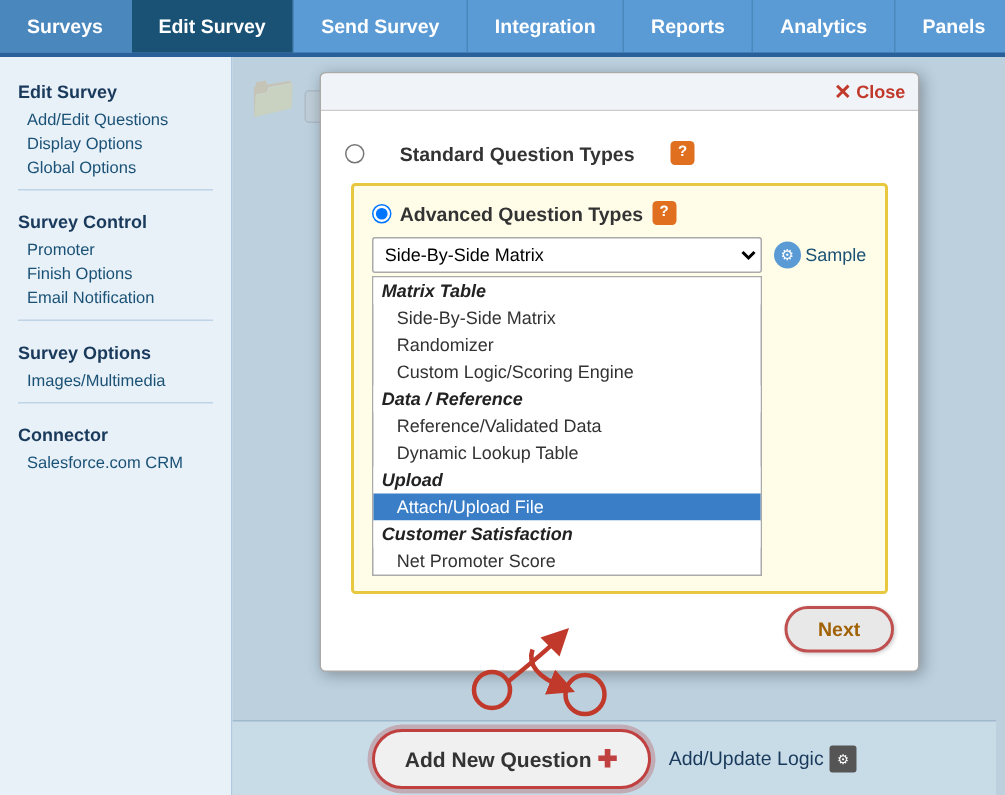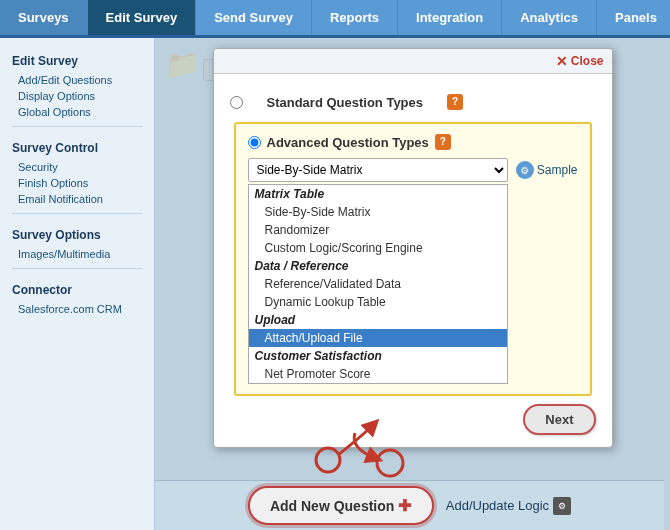--- a/index.html
+++ b/index.html
@@ -217,21 +217,21 @@
       cursor: pointer;
     }
     .dropdown-item.highlighted { background: #3a7ec8; color: white; }
     .next-btn {
       background: #e8e8e8;
       border: 2px solid #c05050;
       border-radius: 20px;
       padding: 6px 20px;
       font-size: 13px;
       font-weight: bold;
-      color: #404040;
+      color: #a16207;
       cursor: pointer;
       box-shadow: 1px 1px 3px rgba(0,0,0,0.2);
     }
 
     
     .bottom-bar {
       position: absolute;
       bottom: 0;
       left: 0;
       right: 6px;
@@ -315,38 +315,38 @@
       color: #2a7ab8;
     }
   </style>
 </head>
 <body>
 
 <div class="top-nav">
   <div class="nav-tab first">Surveys</div>
   <div class="nav-tab active">Edit Survey</div>
   <div class="nav-tab">Send Survey</div>
+  <div class="nav-tab">Integration</div>
   <div class="nav-tab">Reports</div>
-  <div class="nav-tab">Integration</div>
   <div class="nav-tab">Analytics</div>
   <div class="nav-tab">Panels</div>
 </div>
 
 <div class="main-layout">
 
   <div class="sidebar">
     <div class="sidebar-section-title">Edit Survey</div>
     <a class="sidebar-link">Add/Edit Questions</a>
     <a class="sidebar-link">Display Options</a>
     <a class="sidebar-link">Global Options</a>
 
     <div class="sidebar-divider"></div>
 
     <div class="sidebar-section-title">Survey Control</div>
-    <a class="sidebar-link">Security</a>
+    <a class="sidebar-link">Promoter</a>
     <a class="sidebar-link">Finish Options</a>
     <a class="sidebar-link">Email Notification</a>
 
     <div class="sidebar-divider"></div>
 
     <div class="sidebar-section-title">Survey Options</div>
     <a class="sidebar-link">Images/Multimedia</a>
 
     <div class="sidebar-divider"></div>
 

